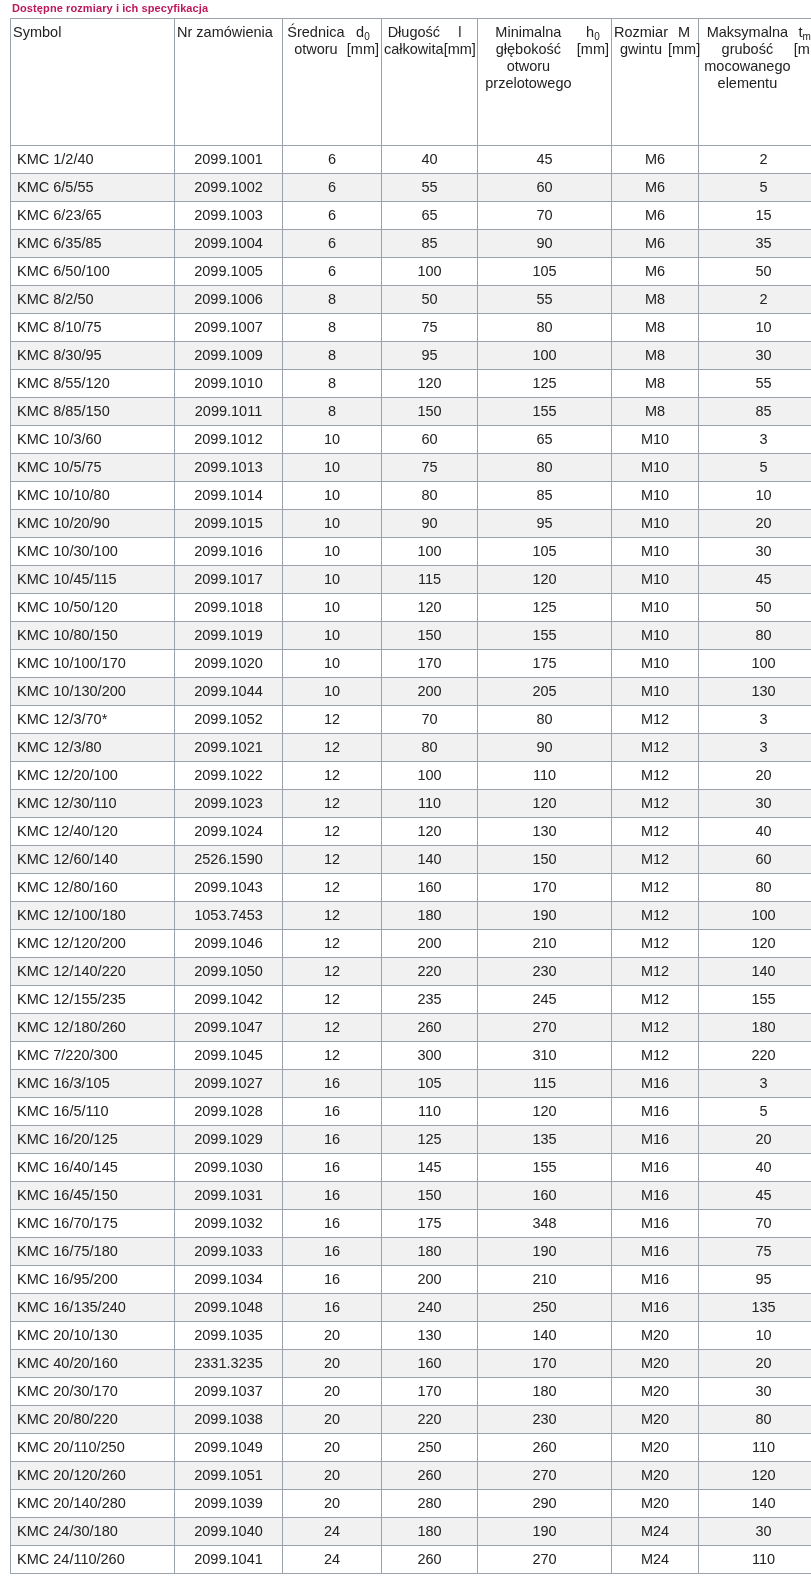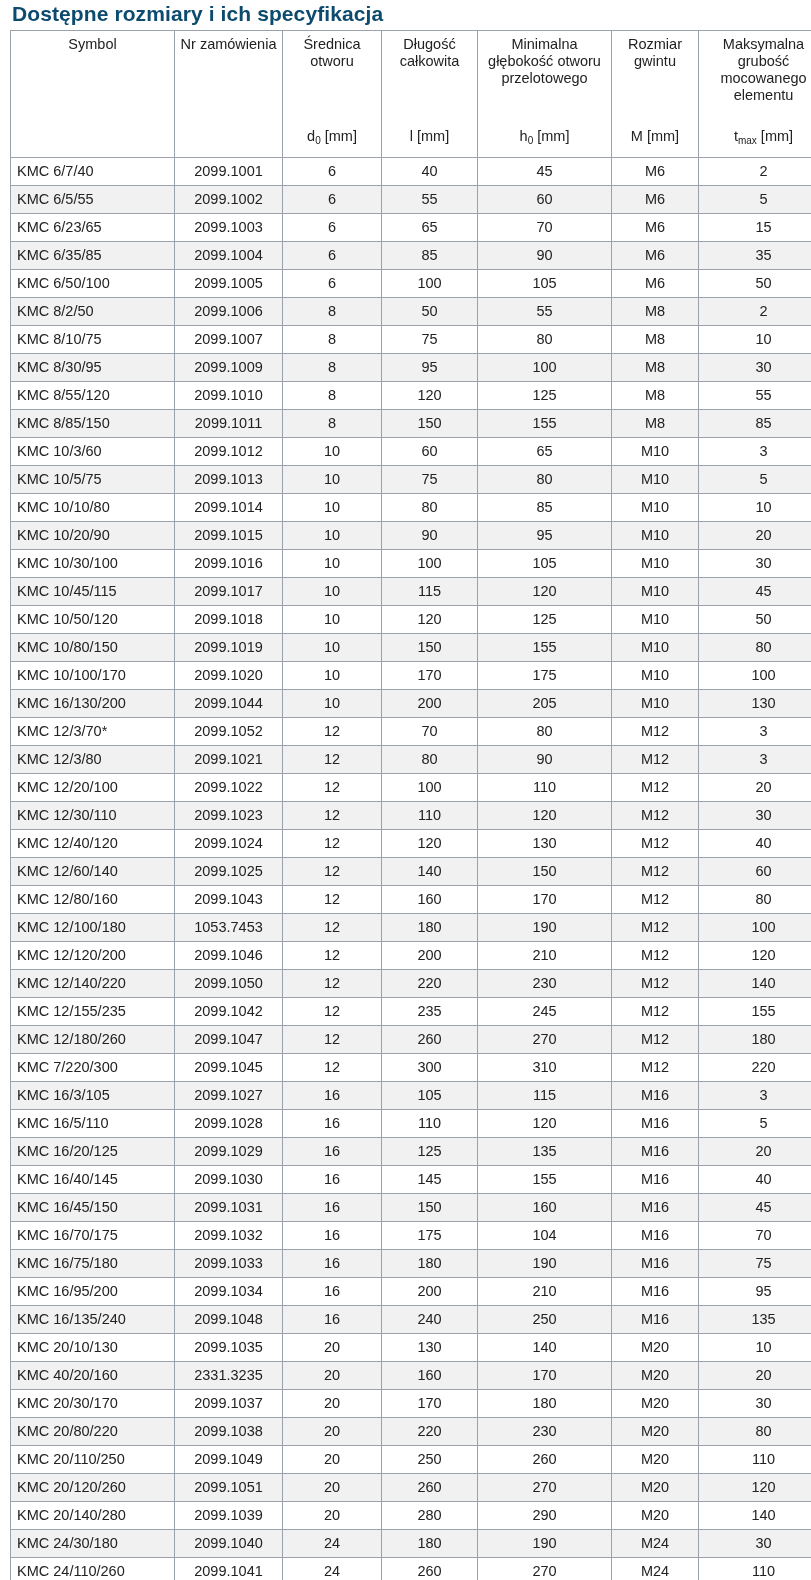--- a/index.html
+++ b/index.html
@@ -15,22 +15,22 @@
     overflow: hidden;
   }
   .page {
     position: relative;
     width: 811px;
     height: 1580px;
     box-sizing: border-box;
     padding: 0 6px;
   }
   .title {
-    color: #0c4a6e;
-    font-size: 21px;
+    color: #be185d;
+    font-size: 11px;
     font-weight: bold;
     padding: 2px 0 4px 6px;
     letter-spacing: 0.1px;
   }
   table.spec {
     border-collapse: collapse;
     width: 793px;
     margin-left: 4px;
     table-layout: fixed;
   }
@@ -43,21 +43,21 @@
   table.spec thead th {
     vertical-align: top;
     text-align: center;
     padding: 5px 2px 3px 2px;
     background: #ffffff;
     line-height: 1.17;
     height: 118px;
   }
   .hdr-inner {
     display: flex;
-    flex-direction: column;
+    flex-direction: row;
     justify-content: space-between;
     height: 110px;
   }
   .hdr-main { display: block; }
   .hdr-unit {
     display: block;
     padding-bottom: 1px;
   }
   .hdr-unit sub {
     font-size: 10px;
@@ -148,21 +148,21 @@
         <th>
           <div class="hdr-inner">
             <span class="hdr-main">Maksymalna grubość mocowanego elementu</span>
             <span class="hdr-unit">t<sub>max</sub> [mm]</span>
           </div>
         </th>
       </tr>
     </thead>
     <tbody id="tbody">
         <tr>
-          <td class="sym">KMC 6/7/40</td>
+          <td class="sym">KMC 1/2/40</td>
           <td>2099.1001</td>
           <td>6</td>
           <td>40</td>
           <td>45</td>
           <td>M6</td>
           <td>2</td>
         </tr>
         <tr class="alt">
           <td class="sym">KMC 6/5/55</td>
           <td>2099.1002</td>
@@ -319,21 +319,21 @@
         <tr>
           <td class="sym">KMC 10/100/170</td>
           <td>2099.1020</td>
           <td>10</td>
           <td>170</td>
           <td>175</td>
           <td>M10</td>
           <td>100</td>
         </tr>
         <tr class="alt">
-          <td class="sym">KMC 16/130/200</td>
+          <td class="sym">KMC 10/130/200</td>
           <td>2099.1044</td>
           <td>10</td>
           <td>200</td>
           <td>205</td>
           <td>M10</td>
           <td>130</td>
         </tr>
         <tr>
           <td class="sym">KMC 12/3/70*</td>
           <td>2099.1052</td>
@@ -374,21 +374,21 @@
           <td class="sym">KMC 12/40/120</td>
           <td>2099.1024</td>
           <td>12</td>
           <td>120</td>
           <td>130</td>
           <td>M12</td>
           <td>40</td>
         </tr>
         <tr class="alt">
           <td class="sym">KMC 12/60/140</td>
-          <td>2099.1025</td>
+          <td>2526.1590</td>
           <td>12</td>
           <td>140</td>
           <td>150</td>
           <td>M12</td>
           <td>60</td>
         </tr>
         <tr>
           <td class="sym">KMC 12/80/160</td>
           <td>2099.1043</td>
           <td>12</td>
@@ -494,21 +494,21 @@
           <td>150</td>
           <td>160</td>
           <td>M16</td>
           <td>45</td>
         </tr>
         <tr>
           <td class="sym">KMC 16/70/175</td>
           <td>2099.1032</td>
           <td>16</td>
           <td>175</td>
-          <td>104</td>
+          <td>348</td>
           <td>M16</td>
           <td>70</td>
         </tr>
         <tr class="alt">
           <td class="sym">KMC 16/75/180</td>
           <td>2099.1033</td>
           <td>16</td>
           <td>180</td>
           <td>190</td>
           <td>M16</td>

